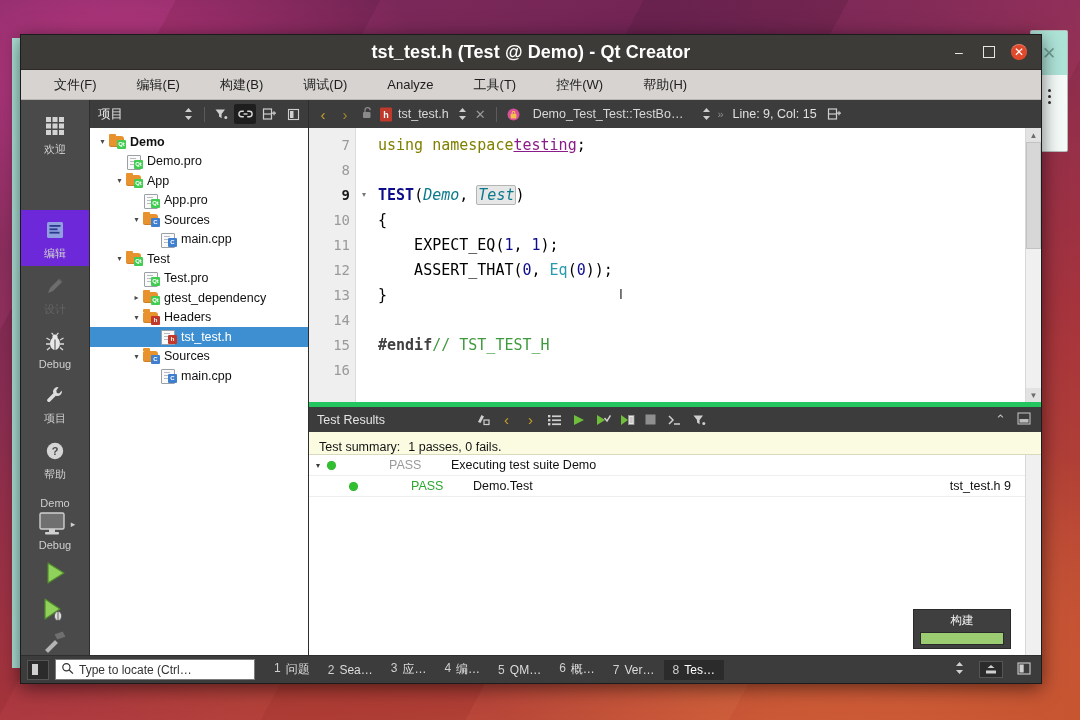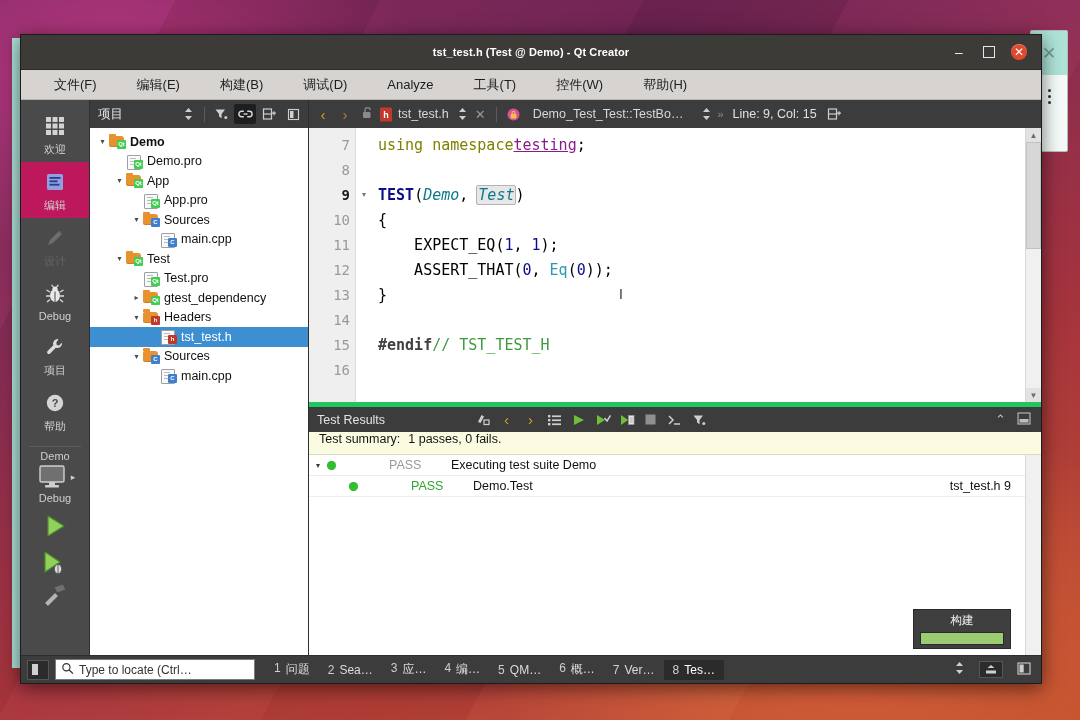--- a/index.html
+++ b/index.html
@@ -43,21 +43,21 @@
     display:flex;flex-direction:column;
     border:1px solid #1c1c1c;
   }
   
   #leftedge{position:absolute;left:12px;top:38px;width:9px;height:630px;background:#aee3d8;}
 
   .titlebar{
     height:34px;background:#3c3b37;color:#fff;display:flex;align-items:center;
     position:relative;flex:none;border-bottom:1px solid #2b2a27;
   }
-  .titlebar .title{position:absolute;left:0;right:0;text-align:center;font-weight:bold;font-size:11px;letter-spacing:.1px;}
+  .titlebar .title{position:absolute;left:0;right:0;text-align:center;font-weight:bold;font-size:18px;letter-spacing:.1px;}
   .titlebar .wbtns{margin-left:auto;display:flex;align-items:center;gap:14px;padding-right:14px;z-index:2;}
   .wbtn{width:16px;height:16px;display:flex;align-items:center;justify-content:center;color:#e6e6e6;font-size:13px;line-height:1;}
   .wbtn.min{font-size:14px;}
   .wbtn.max span{display:block;width:10px;height:10px;border:1.5px solid #e6e6e6;}
   .wbtn.close{background:#e0492c;border-radius:50%;color:#fff;font-size:12px;font-weight:bold;box-shadow:inset 0 1px 0 rgba(255,255,255,.3);}
 
   .menubar{
     height:29px;background:#d6d3d0;display:flex;align-items:center;gap:18px;
     padding-left:22px;flex:none;border-bottom:1px solid #b9b6b2;
     color:#1d1d1d;font-size:13px;
@@ -68,21 +68,21 @@
 
   
   .modebar{
     width:68px;background:#4a4a4a;display:flex;flex-direction:column;align-items:center;
     flex:none;padding-top:6px;border-right:1px solid #2e2e2e;
   }
   .mode{
     width:68px;padding:7px 0 5px;display:flex;flex-direction:column;align-items:center;gap:3px;
     color:#cfcfcf;font-size:11px;
   }
-  .mode.sel{background:#be185d;}
+  .mode.sel{background:#6d28d9;margin-top:48px;}
   .mode.dim{color:#777;opacity:.55;}
   .mode .glyph{height:26px;display:flex;align-items:center;justify-content:center;}
   .modesep{width:52px;height:1px;background:#5d5d5d;margin:7px 0 3px;}
   .runbtn{margin:7px 0;display:flex;align-items:center;justify-content:center;width:68px;}
   .kitarea{display:flex;flex-direction:column;align-items:center;color:#cfcfcf;font-size:11px;gap:1px;}
 
   
   .projpane{width:218px;background:#ffffff;display:flex;flex-direction:column;flex:none;border-right:1px solid #2e2e2e;}
   .projhead{height:28px;background:#3c3c3c;display:flex;align-items:center;padding:0 4px 0 8px;color:#e4e4e4;font-size:12.5px;flex:none;}
   .projhead .ptitle{font-weight:normal;}
@@ -149,21 +149,21 @@
   .sarrow{height:14px;display:flex;align-items:center;justify-content:center;color:#6b6b6b;font-size:8px;background:#e2e2e2;}
   .sthumb{background:#d7d7d7;border:1px solid #c2c2c2;}
 
   
   .panel{flex:none;display:flex;flex-direction:column;background:#fbfbf2;border-top:5px solid #22c55e;}
   .panelhead{height:25px;background:#3c3c3c;display:flex;align-items:center;padding:0 6px 0 8px;color:#e4e4e4;font-size:12.5px;flex:none;}
   .panelhead .ptools2{display:flex;align-items:center;gap:5px;margin-left:88px;}
   .ptool2{width:19px;height:18px;display:flex;align-items:center;justify-content:center;color:#cfcfcf;}
   .panelhead .right{margin-left:auto;display:flex;align-items:center;gap:11px;padding-right:4px;}
 
-  .summary{height:22px;background:#fbfbe2;border-bottom:1px solid #dadabe;display:flex;align-items:flex-start;gap:8px;padding-left:10px;color:#141414;font-size:12.5px;flex:none;}
+  .summary{height:22px;background:#fbfbe2;border-bottom:1px solid #dadabe;display:flex;align-items:flex-end;gap:8px;padding-left:10px;color:#141414;font-size:12.5px;flex:none;}
   .results{flex:1;background:#fff;overflow:hidden;}
   .rrow{height:20px;display:flex;align-items:center;font-size:12.5px;border-bottom:1px solid #eeeeee;}
   .rrow .tw{width:18px;text-align:center;color:#3a3a3a;font-size:8px;}
   .dot{width:9px;height:9px;border-radius:50%;background:#2fbf2f;margin-right:7px;flex:none;box-shadow:inset 0 0 0 .5px rgba(0,0,0,.12);}
   .pass{color:#2fa62f;width:62px;margin-left:46px;}
   .pass.gray{color:#9a9a9a;}
   .rname{color:#111;}
   .rloc{margin-left:auto;padding-right:14px;color:#111;}
 
   .psbar{width:15px;background:#f0f0f0;border-left:1px solid #d8d8d8;}

